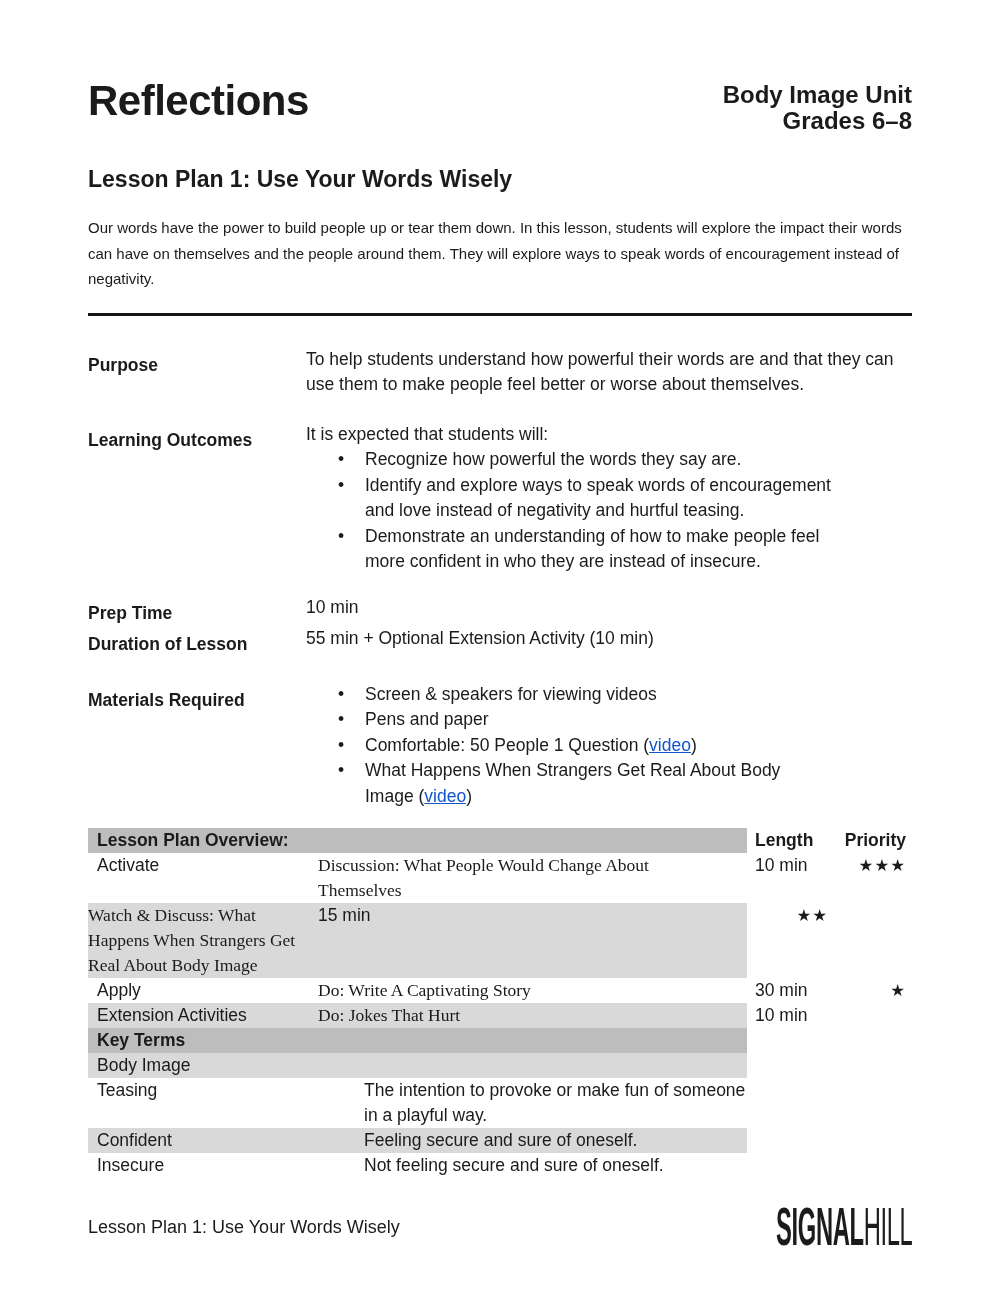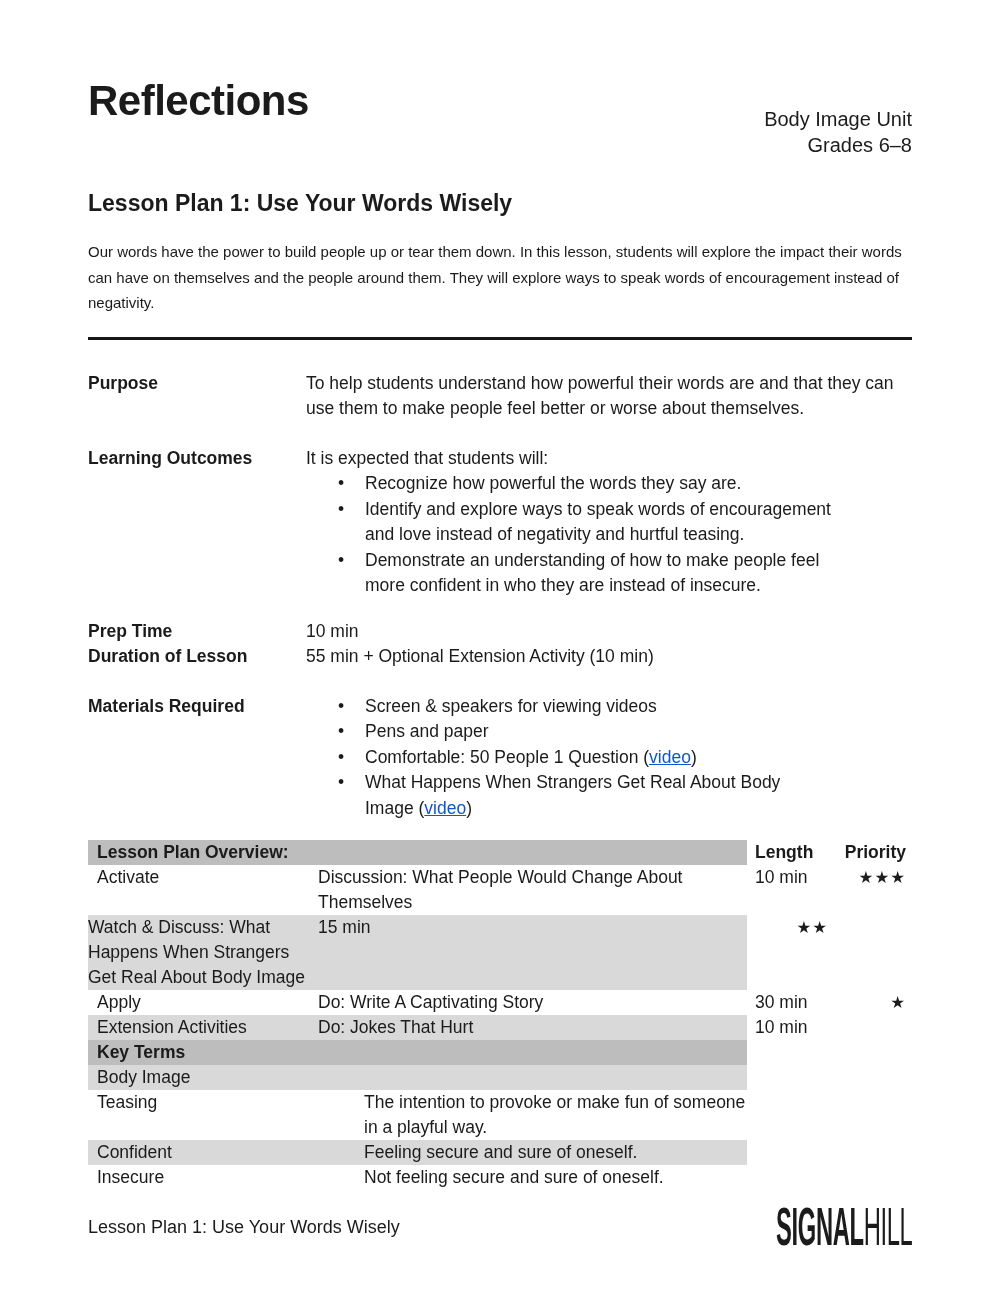--- a/index.html
+++ b/index.html
@@ -13,51 +13,51 @@
   .page{
     width:1000px;height:1294px;background:#ffffff;position:relative;
     font-family:"Liberation Sans",sans-serif;color:var(--ink);
     overflow:hidden;margin:0 auto;
   }
   .content{padding:78px 88px 0 88px;}
 
   
   .header{display:flex;justify-content:space-between;align-items:flex-start;}
   .brand{font-size:42px;font-weight:800;letter-spacing:-0.5px;line-height:46px;}
-  .unit-info{text-align:right;font-size:20px;font-weight:400;line-height:26px;padding-top:4px;margin-top:24px;}
+  .unit-info{text-align:right;font-size:24px;font-weight:700;line-height:26px;padding-top:4px;}
 
   .lesson-title{margin-top:32px;font-size:23px;font-weight:700;}
 
   .intro{margin-top:22px;font-size:15px;line-height:25.5px;max-width:824px;}
 
   .divider{margin-top:21px;border:none;border-top:3px solid #161616;width:824px;}
 
   
   .details{margin-top:31px;font-size:17.5px;line-height:25.5px;}
   .detail-row{display:flex;}
-  .detail-label{width:218px;flex-shrink:0;font-weight:700;}
+  .detail-label{width:218px;flex-shrink:0;font-weight:700;margin-top:6px;}
   .detail-value{flex:1;}
   .gap-lg{height:24px;}
   .gap-md{height:20px;}
   ul.blist{list-style:none;}
   ul.blist li{position:relative;padding-left:59px;}
   ul.blist li::before{content:"\2022";position:absolute;left:32px;top:0;}
   ul.outcomes li .li-text{display:inline-block;max-width:470px;vertical-align:top;}
   ul.materials li .li-text{display:inline-block;max-width:445px;vertical-align:top;}
   a.vlink{color:var(--link);text-decoration:underline;cursor:pointer;}
 
   
   .overview{margin-top:19px;width:659px;font-size:17.5px;line-height:25px;}
   .t-head{display:grid;grid-template-columns:230px 437px 79px 78px;background:var(--band-dark);font-weight:700;}
   .t-head .th-title{grid-column:1 / 3;padding-left:9px;}
   .t-head .th-pri{text-align:right;padding-right:6px;}
   .t-row{display:grid;grid-template-columns:230px 437px 79px 78px;}
   .t-row.shade{background:var(--band-light);}
   .c-stage{padding-left:9px;}
-  .c-activity span{display:inline-block;max-width:370px;}
+  .c-activity span{display:inline-block;max-width:370px;font-family:Liberation Serif, serif;}
   .c-stars{text-align:right;padding-right:6px;font-size:16.5px;letter-spacing:1px;white-space:nowrap;}
   .kt-band{background:var(--band-dark);font-weight:700;padding-left:9px;line-height:25px;}
   .kt-row{display:grid;grid-template-columns:230px 1fr;gap:46px;}
   .kt-row.shade{background:var(--band-light);}
   .kt-def span{display:inline-block;max-width:560px;}
 
   
   .footer{position:absolute;left:88px;right:88px;top:1196px;height:62px;
     display:flex;justify-content:space-between;align-items:center;}
   .footer-title{font-size:18px;}

